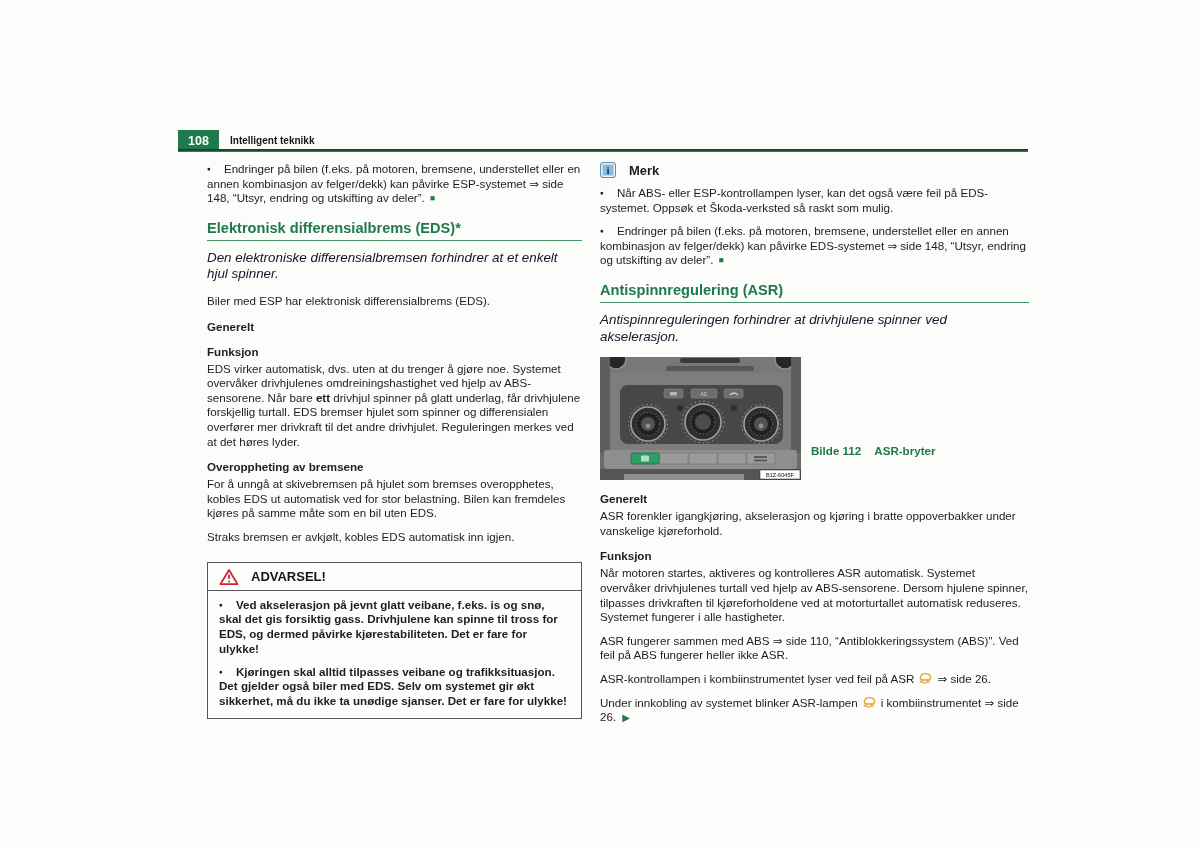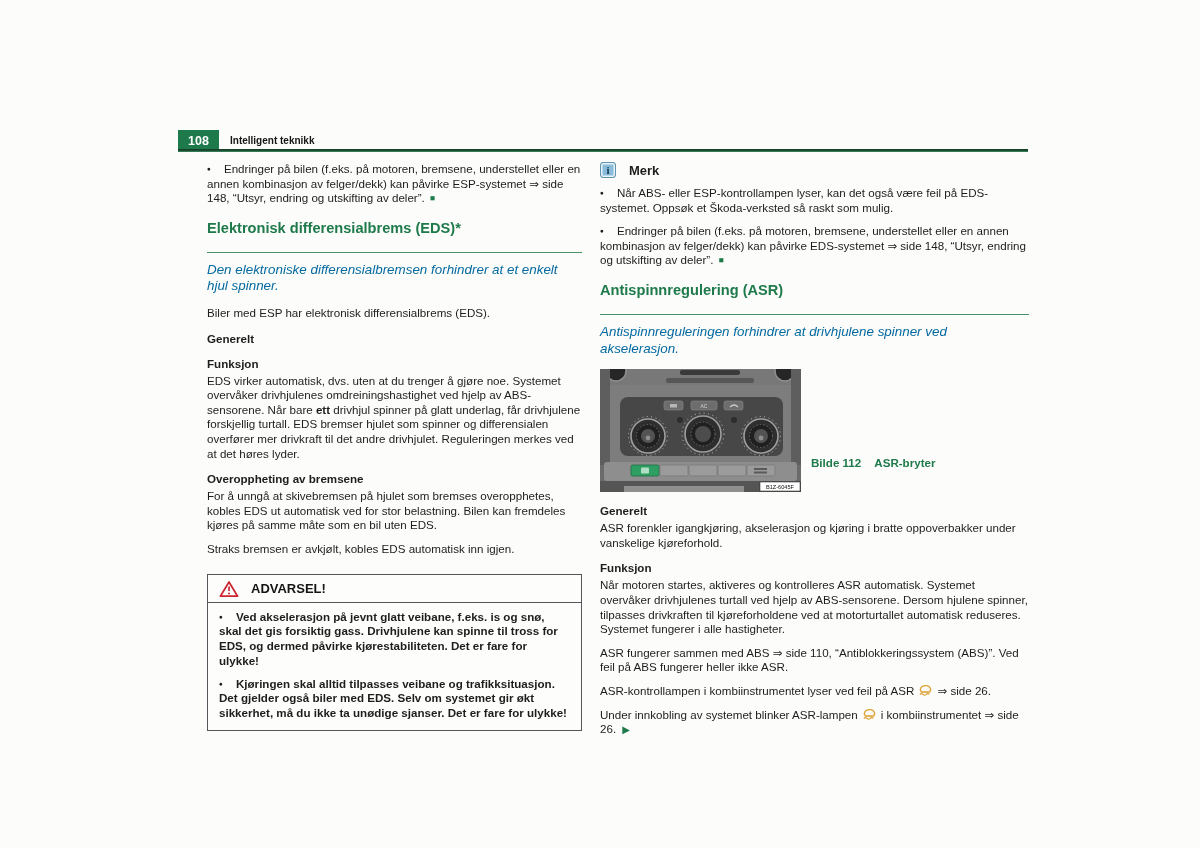--- a/index.html
+++ b/index.html
@@ -32,23 +32,23 @@
   .col-left  { left:207px; width:375px; }
   .col-right { left:600px; top:159px; width:429px; }
 
   p.body { font-size:11.6px; line-height:14.6px; margin:0 0 9px; }
   .bullet { font-size:6.5px; vertical-align:2px; margin-right:13px; color:#1d1d1b; }
   .endsq { color:#1e7a4a; font-size:8.5px; margin-left:5px; vertical-align:1px; }
   .cont-arrow { color:#1e7a4a; font-size:10px; margin-left:6px; }
 
   h2.green {
     color:#1e7a4a; font-size:14.6px; font-weight:700; margin:14px 0 9px;
-    padding-bottom:16px; border-bottom:1.5px solid #4a9169; line-height:16px;
-  }
-  p.lead { font-style:italic; font-size:13.4px; line-height:16.6px; margin:0 0 11px; color:#0369a1; }
+    padding-bottom:4px; border-bottom:1.5px solid #4a9169; line-height:16px;
+  }
+  p.lead { font-style:italic; font-size:13.4px; line-height:16.6px; margin:0 0 11px; color:#0f172a; }
   h3.sub { font-size:11.6px; font-weight:700; margin:11px 0 3px; line-height:14px; }
 
   
   .warnbox { border:1px solid #55555a; margin-top:17px; background:#fdfdfc; }
   .warn-head {
     display:flex; align-items:center; gap:12px; padding:5px 11px 4px;
     border-bottom:1px solid #55555a; font-weight:700; font-size:13px; color:#151513;
   }
   .warn-body { padding:7px 11px 9px; }
   .warn-body p { font-weight:700; font-size:11.6px; line-height:14.8px; margin:0 0 8px; }

